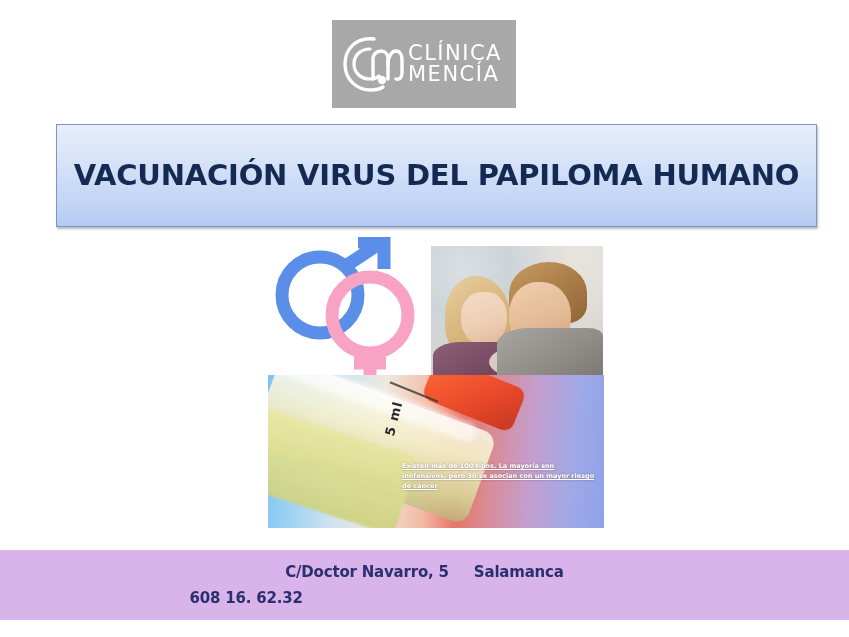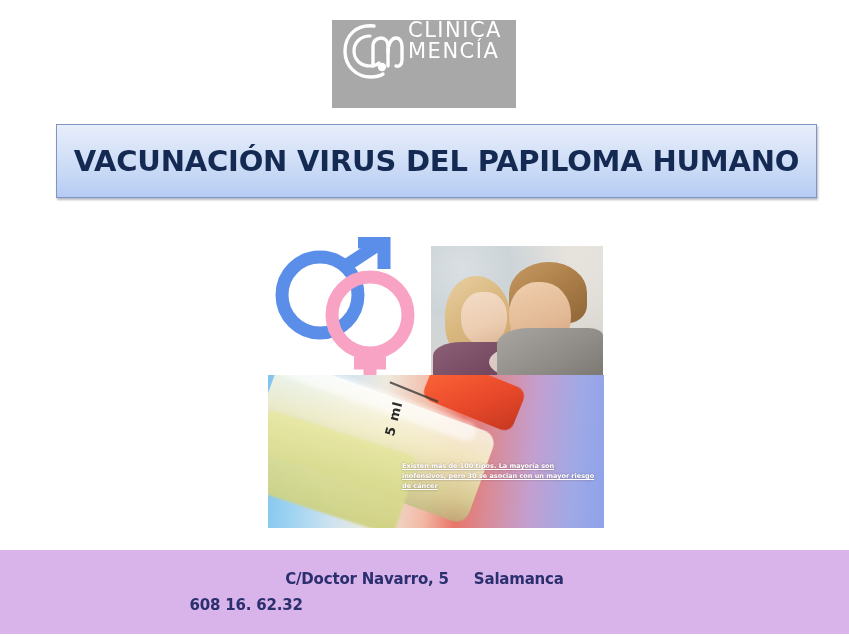--- a/index.html
+++ b/index.html
@@ -17,21 +17,21 @@
 
   
   #logo-box {
     position: absolute;
     left: 332px;
     top: 20px;
     width: 184px;
     height: 88px;
     background: #a8a8a8;
     display: flex;
-    align-items: flex-start;
+    align-items: center;
     justify-content: flex-start;
     padding-left: 8px;
     box-sizing: border-box;
   }
   #logo-mark {
     width: 64px;
     height: 62px;
     flex: 0 0 auto;
     margin-right: 4px;
   }
@@ -48,21 +48,21 @@
     color: #ffffff;
     font-weight: 400;
   }
 
   
   #title-banner {
     position: absolute;
     left: 56px;
     top: 124px;
     width: 761px;
-    height: 74px;
+    height: 103px;
     box-sizing: border-box;
     border: 1px solid #8095c4;
     background: linear-gradient(180deg, #e7eefb 0%, #d7e3f8 35%, #c3d6f5 75%, #b5cbf2 100%);
     box-shadow: 1px 2px 2px rgba(90,100,120,0.45);
     display: flex;
     align-items: center;
     justify-content: center;
   }
   #title-text {
     font-family: "DejaVu Sans", sans-serif;
@@ -229,21 +229,21 @@
     text-shadow: 0 0 2px rgba(90,60,70,.55);
     text-decoration: underline;
   }
 
   
   #footer-band {
     position: absolute;
     left: 0;
     top: 550px;
     width: 849px;
-    height: 84px;
+    height: 70px;
     background: #d8b4ea;
     display: flex;
     flex-direction: column;
     align-items: center;
     justify-content: center;
   }
   .footer-row {
     font-family: "DejaVu Sans", sans-serif;
     font-size: 15px;
     font-weight: bold;

